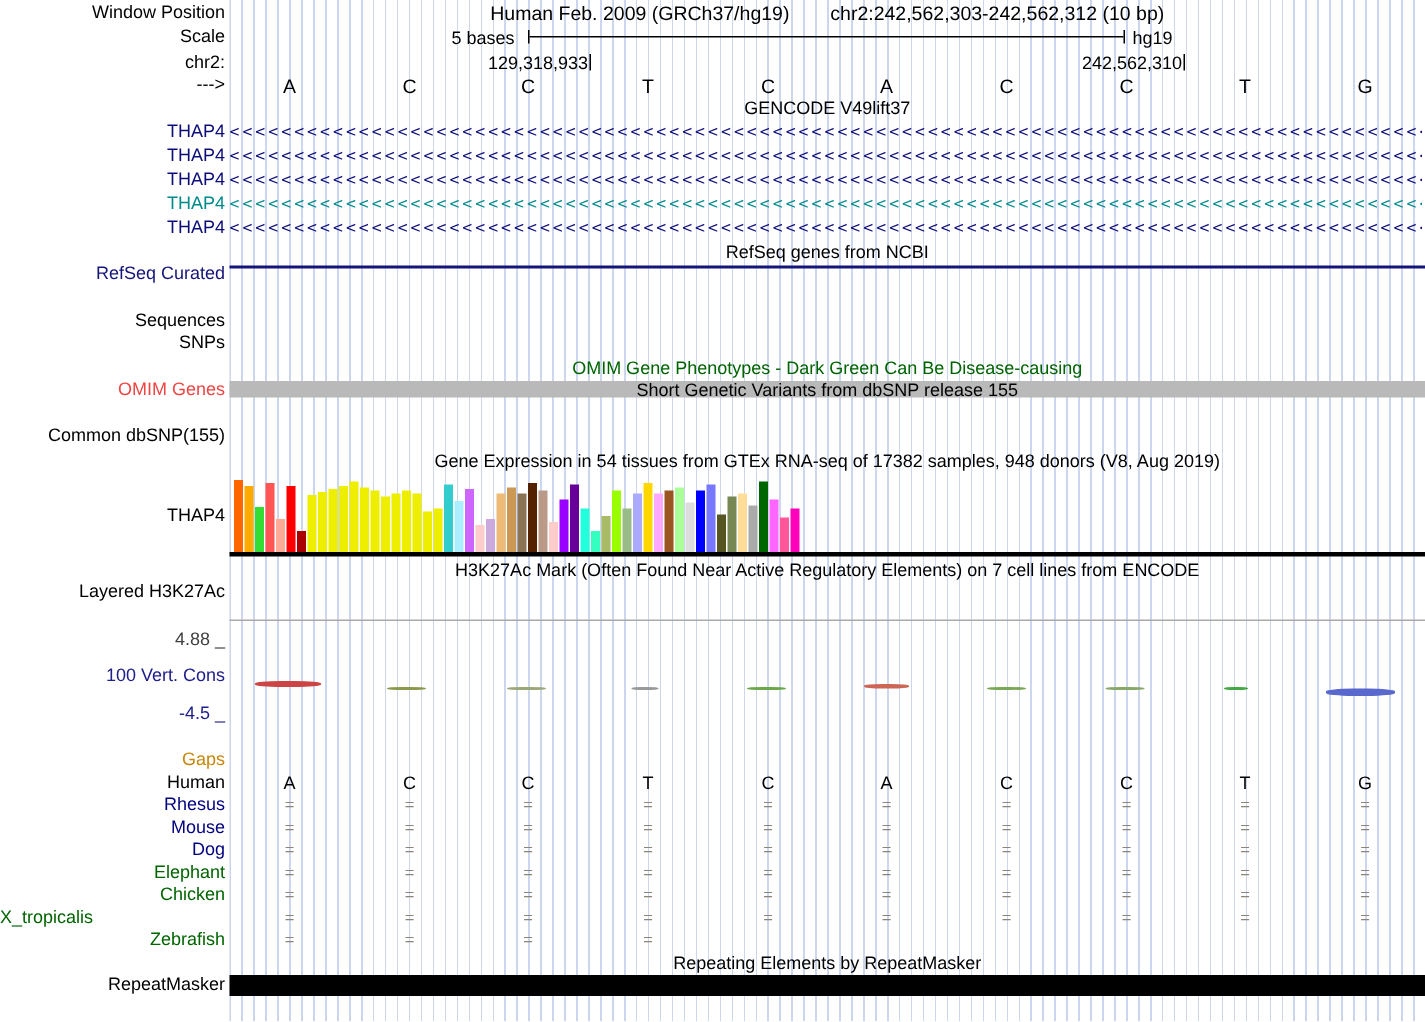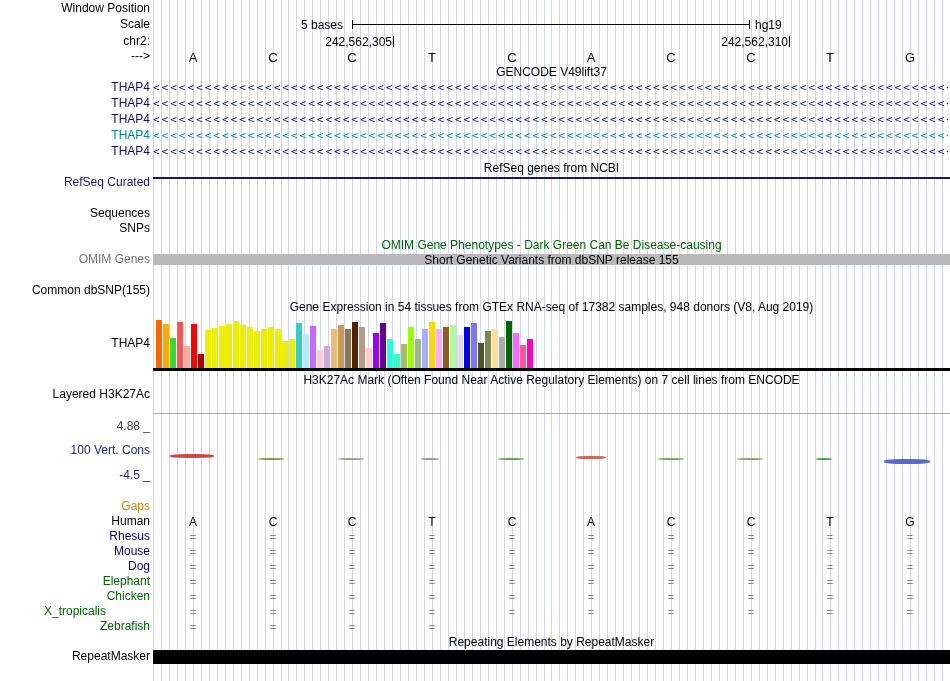--- a/index.html
+++ b/index.html
@@ -11,30 +11,35 @@
   .ctitle{position:absolute;left:153px;width:797px;text-align:center;font-size:12px;line-height:13px;white-space:nowrap;}
   .abs{position:absolute;}
 </style>
 </head>
 <body>
 
 <div class="canvas">
   <div class="grid"></div>
 
   <div class="lbl" style="top:2px">Window Position</div>
+  <div class="ctitle" style="top:2px;font-size:13px">
+    <span>Human Feb. 2009 (GRCh37/hg19)</span>
+    <span style="display:inline-block;width:20px"></span>
+    <span>chr2:242,562,303-242,562,312 (10 bp)</span>
+  </div>
 
   <div class="lbl" style="top:18px">Scale</div>
   <div class="abs" style="top:18px;left:153px;width:190px;text-align:right;font-size:12px">5 bases</div>
   <div class="abs" style="top:20px;left:352px;width:396px;height:9px;border-left:1px solid #000;border-right:1px solid #000">
     <div style="height:1px;background:#000;margin-top:4px"></div>
   </div>
   <div class="abs" style="top:18px;left:755px;font-size:12px">hg19</div>
 
   <div class="lbl" style="top:35px">chr2:</div>
-  <div class="abs" style="top:35px;left:260px;width:132px;text-align:right;font-size:12px">242,562,305</div>
+  <div class="abs" style="top:35px;left:260px;width:132px;text-align:right;font-size:12px">129,318,933</div>
   <div class="abs" style="top:36px;left:393px;width:1px;height:11px;background:#000"></div>
   <div class="abs" style="top:35px;left:656px;width:132px;text-align:right;font-size:12px">242,562,310</div>
   <div class="abs" style="top:36px;left:789px;width:1px;height:11px;background:#000"></div>
 
   <div class="lbl" style="top:50px">---&gt;</div>
   <div id="ruler-bases">
       <div style="position: absolute; left: 193px; top: 50px; transform: translateX(-50%); font-size: 13px;">A</div>
       <div style="position: absolute; left: 273px; top: 50px; transform: translateX(-50%); font-size: 13px;">C</div>
       <div style="position: absolute; left: 352px; top: 50px; transform: translateX(-50%); font-size: 13px;">C</div>
       <div style="position: absolute; left: 432px; top: 50px; transform: translateX(-50%); font-size: 13px;">T</div>
@@ -61,21 +66,21 @@
     </div>
 
   <div class="ctitle" style="top:162px">RefSeq genes from NCBI</div>
   <div class="lbl" style="top:176px;color:#14147a">RefSeq Curated</div>
   <div class="abs" style="top:177px;left:153px;width:797px;height:2px;background:#14147a"></div>
 
   <div class="lbl" style="top:207px">Sequences</div>
   <div class="lbl" style="top:222px">SNPs</div>
 
   <div class="ctitle" style="top:239px;color:#006400">OMIM Gene Phenotypes - Dark Green Can Be Disease-causing</div>
-  <div class="lbl" style="top:253px;color:#737373">OMIM Genes</div>
+  <div class="lbl" style="top:253px;color:#ef4444">OMIM Genes</div>
   <div class="abs" style="top:254px;left:153px;width:797px;height:11px;background:#b9b9b9"></div>
 
   <div class="ctitle" style="top:254px">Short Genetic Variants from dbSNP release 155</div>
   <div class="lbl" style="top:284px">Common dbSNP(155)</div>
 
   <div class="ctitle" style="top:301px">Gene Expression in 54 tissues from GTEx RNA-seq of 17382 samples, 948 donors (V8, Aug 2019)</div>
   <div class="lbl" style="top:337px">THAP4</div>
   <div id="gtex-bars" class="abs" style="top:316px;left:156px;width:380px;height:52px">
       <div style="position: absolute; left: 0px; bottom: 0px; width: 6px; height: 48px; background: rgb(255, 102, 0);"></div>
       <div style="position: absolute; left: 7px; bottom: 0px; width: 6px; height: 44px; background: rgb(255, 170, 0);"></div>
@@ -215,21 +220,21 @@
       <div style="position: absolute; left: 193px; top: 591px; transform: translateX(-50%); font-size: 11px; color: rgb(138, 133, 120);">=</div>
       <div style="position: absolute; left: 273px; top: 591px; transform: translateX(-50%); font-size: 11px; color: rgb(138, 133, 120);">=</div>
       <div style="position: absolute; left: 352px; top: 591px; transform: translateX(-50%); font-size: 11px; color: rgb(138, 133, 120);">=</div>
       <div style="position: absolute; left: 432px; top: 591px; transform: translateX(-50%); font-size: 11px; color: rgb(138, 133, 120);">=</div>
       <div style="position: absolute; left: 512px; top: 591px; transform: translateX(-50%); font-size: 11px; color: rgb(138, 133, 120);">=</div>
       <div style="position: absolute; left: 591px; top: 591px; transform: translateX(-50%); font-size: 11px; color: rgb(138, 133, 120);">=</div>
       <div style="position: absolute; left: 671px; top: 591px; transform: translateX(-50%); font-size: 11px; color: rgb(138, 133, 120);">=</div>
       <div style="position: absolute; left: 751px; top: 591px; transform: translateX(-50%); font-size: 11px; color: rgb(138, 133, 120);">=</div>
       <div style="position: absolute; left: 830px; top: 591px; transform: translateX(-50%); font-size: 11px; color: rgb(138, 133, 120);">=</div>
       <div style="position: absolute; left: 910px; top: 591px; transform: translateX(-50%); font-size: 11px; color: rgb(138, 133, 120);">=</div>
-      <div style="position: absolute; left: 0px; width: 150px; text-align: center; top: 605px; font-size: 12px; line-height: 13px; color: rgb(0, 100, 0);">X_tropicalis</div>
+      <div style="position: absolute; left: 0px; width: 150px; text-align: left; top: 605px; font-size: 12px; line-height: 13px; color: rgb(0, 100, 0);">X_tropicalis</div>
       <div style="position: absolute; left: 193px; top: 606px; transform: translateX(-50%); font-size: 11px; color: rgb(138, 133, 120);">=</div>
       <div style="position: absolute; left: 273px; top: 606px; transform: translateX(-50%); font-size: 11px; color: rgb(138, 133, 120);">=</div>
       <div style="position: absolute; left: 352px; top: 606px; transform: translateX(-50%); font-size: 11px; color: rgb(138, 133, 120);">=</div>
       <div style="position: absolute; left: 432px; top: 606px; transform: translateX(-50%); font-size: 11px; color: rgb(138, 133, 120);">=</div>
       <div style="position: absolute; left: 512px; top: 606px; transform: translateX(-50%); font-size: 11px; color: rgb(138, 133, 120);">=</div>
       <div style="position: absolute; left: 591px; top: 606px; transform: translateX(-50%); font-size: 11px; color: rgb(138, 133, 120);">=</div>
       <div style="position: absolute; left: 671px; top: 606px; transform: translateX(-50%); font-size: 11px; color: rgb(138, 133, 120);">=</div>
       <div style="position: absolute; left: 751px; top: 606px; transform: translateX(-50%); font-size: 11px; color: rgb(138, 133, 120);">=</div>
       <div style="position: absolute; left: 830px; top: 606px; transform: translateX(-50%); font-size: 11px; color: rgb(138, 133, 120);">=</div>
       <div style="position: absolute; left: 910px; top: 606px; transform: translateX(-50%); font-size: 11px; color: rgb(138, 133, 120);">=</div>

